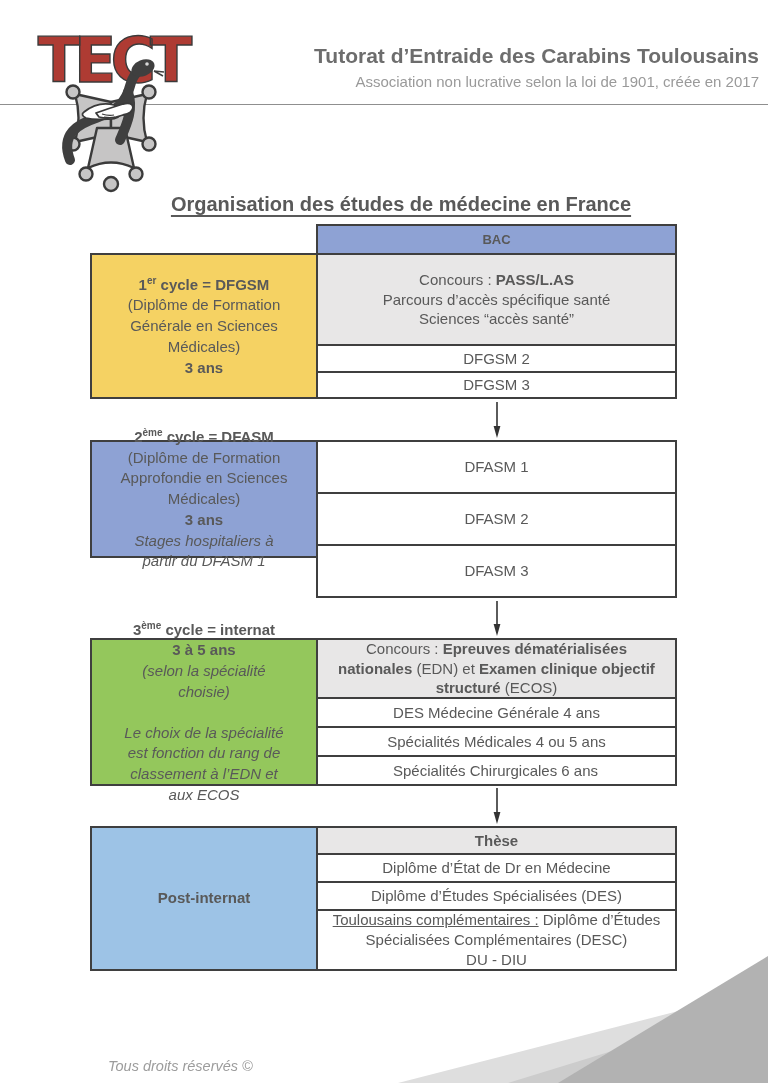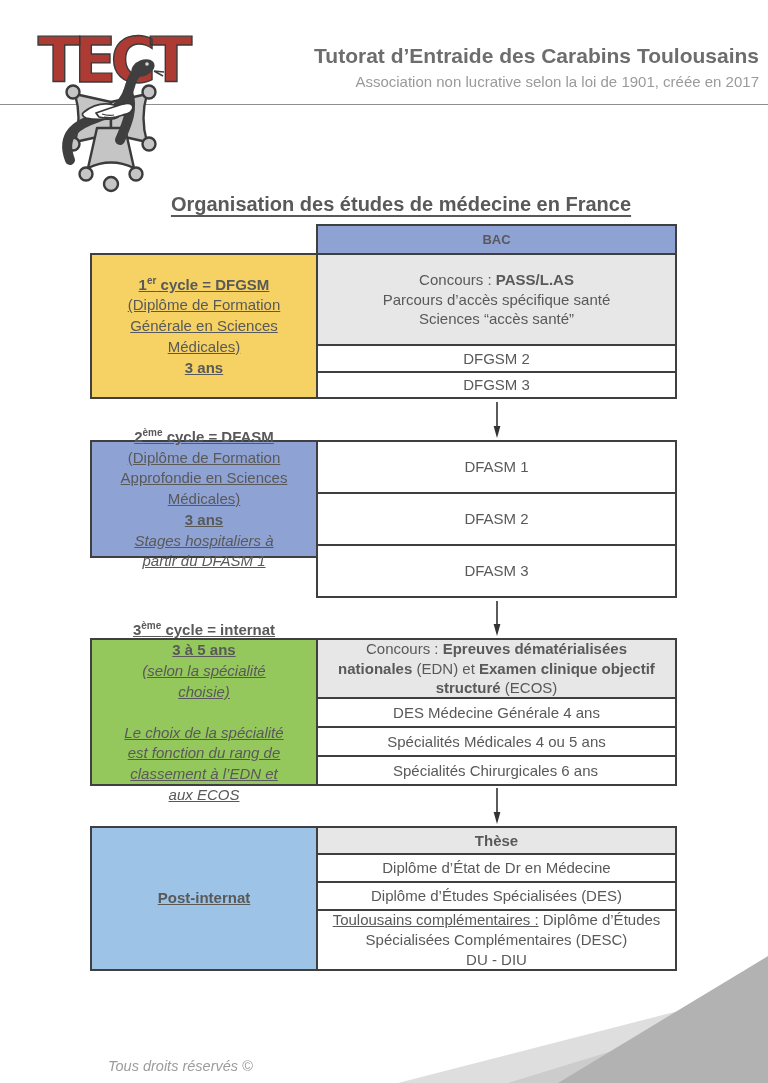--- a/index.html
+++ b/index.html
@@ -17,21 +17,21 @@
              font-size:20px;font-weight:bold;color:var(--text_gray,#595959);}
   .doc-title .ul{text-decoration:underline;text-underline-offset:4px;text-decoration-thickness:2px;}
 
   
   .bac{position:absolute;left:316px;top:224px;width:361px;height:31px;background:var(--box_blue,#8EA2D4);
        border:2px solid var(--border_dark,#3F3F3F);box-sizing:border-box;display:flex;align-items:center;
        justify-content:center;font-size:13px;font-weight:bold;z-index:1;}
   .section{position:absolute;left:90px;width:587px;z-index:1;}
   .lbox{position:absolute;left:0;top:0;width:228px;height:100%;border:2px solid var(--border_dark,#3F3F3F);
         box-sizing:border-box;display:flex;flex-direction:column;align-items:center;justify-content:center;
-        text-align:center;font-size:15px;line-height:1.38;padding:0 28px;text-decoration:underline;}
+        text-align:center;font-size:15px;line-height:1.38;padding:0 28px;}
   .yellow{background:var(--box_yellow,#F5D263);}
   .blue{background:var(--box_blue,#8EA2D4);}
   .green{background:var(--box_green,#94C75C);}
   .lightblue{background:var(--box_lightblue,#9DC3E6);}
   .rcol{position:absolute;left:226px;top:0;width:361px;}
   .cell{border:2px solid var(--border_dark,#3F3F3F);box-sizing:border-box;background:#ffffff;margin-top:-2px;
         display:flex;flex-direction:column;align-items:center;justify-content:center;text-align:center;
         font-size:15px;line-height:1.33;padding:0 10px;}
   .cell:first-child{margin-top:0;}
   .cell.gray{background:var(--cell_gray,#E8E7E7);}

